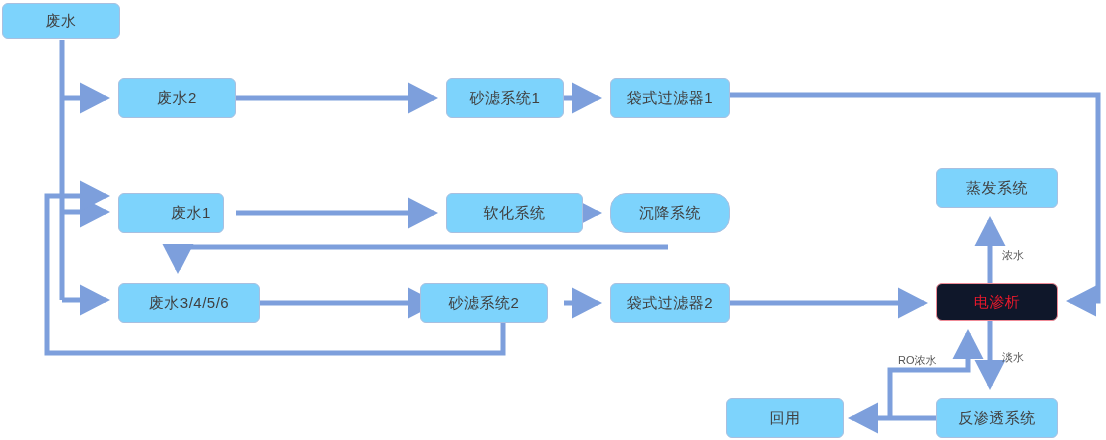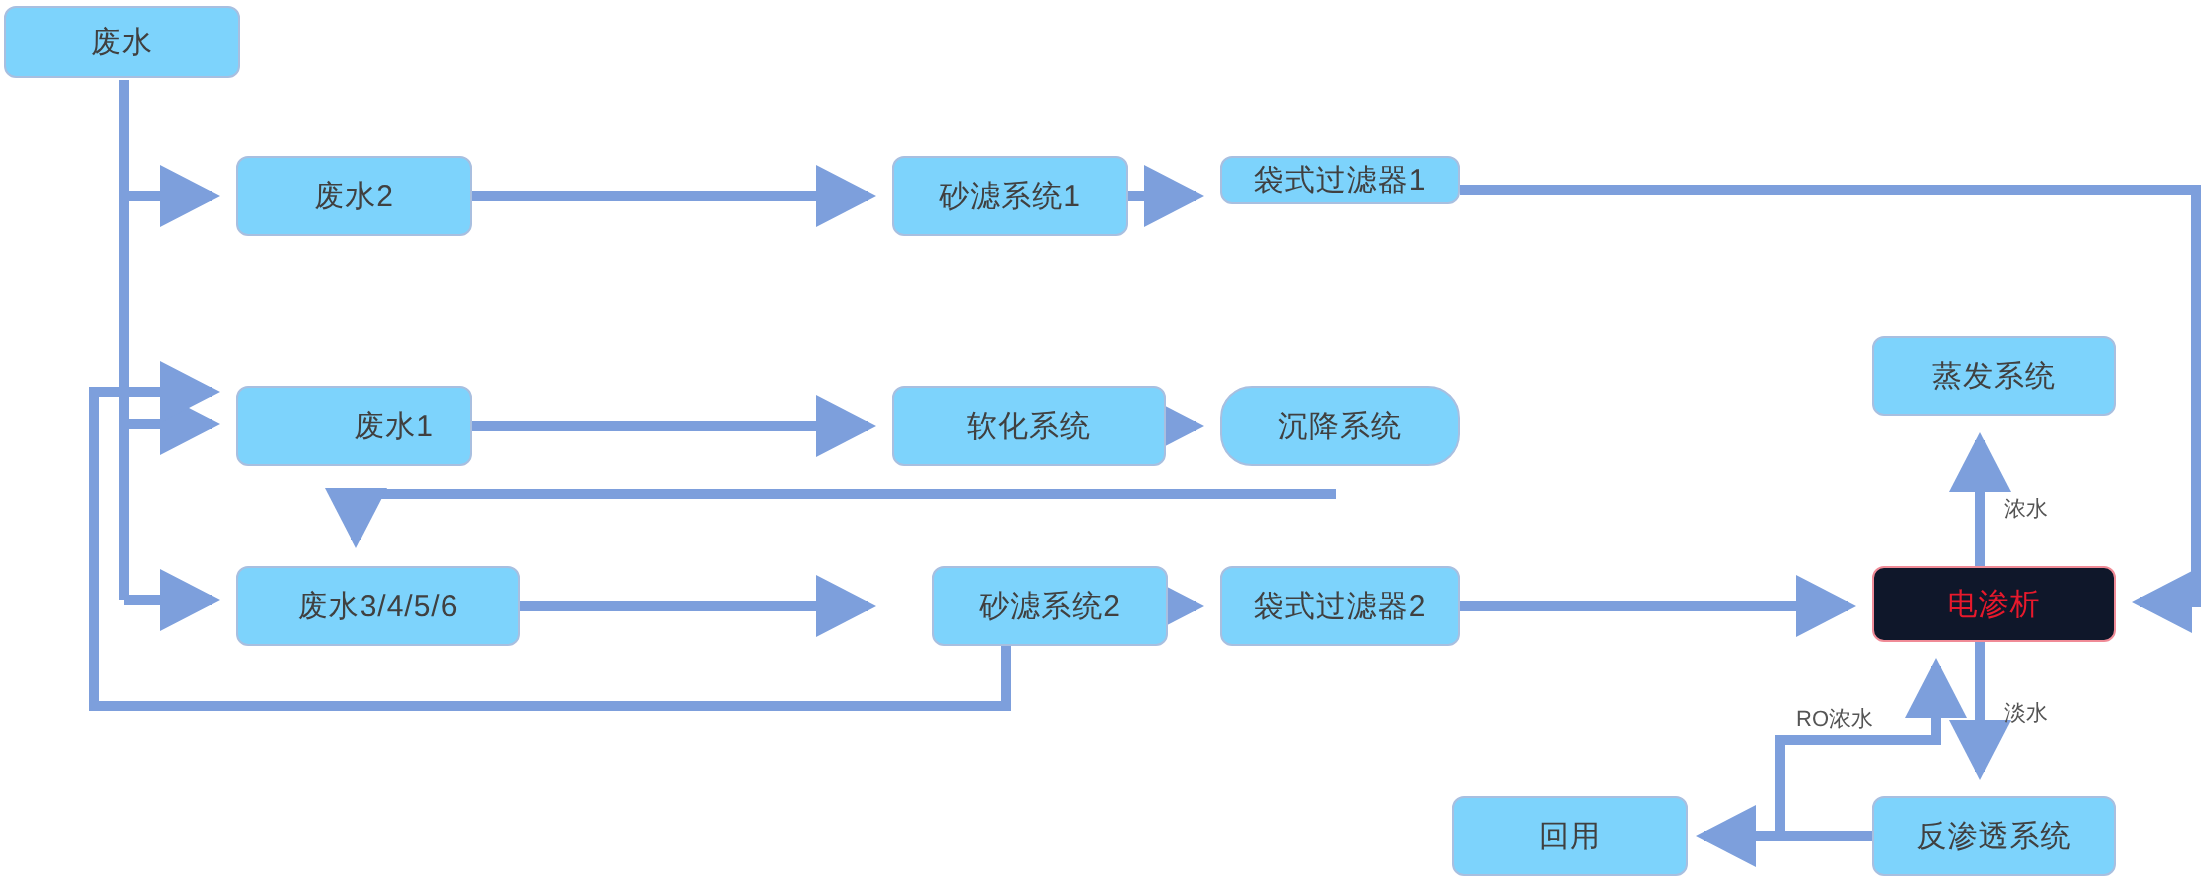--- a/index.html
+++ b/index.html
@@ -85,26 +85,26 @@
     <path d="M936,418 L852,418" marker-end="url(#ah)"></path>
 
     <path d="M890,418 L890,370 L968,370 L968,333" marker-end="url(#ah)"></path>
   </g>
 </svg>
 
 <div id="nodes">
     <div class="node" style="left: 2px; top: 3px; width: 118px; height: 36px;">废水</div>
     <div class="node" style="left: 118px; top: 78px; width: 118px; height: 40px;">废水2</div>
     <div class="node" style="left: 446px; top: 78px; width: 118px; height: 40px;">砂滤系统1</div>
-    <div class="node" style="left: 610px; top: 78px; width: 120px; height: 24px;">袋式过滤器1</div>
-    <div class="node" style="left: 118px; top: 193px; width: 118px; height: 40px; padding-left: 40px;">废水1</div>
+    <div class="node" style="left: 610px; top: 78px; width: 120px; height: 40px;">袋式过滤器1</div>
+    <div class="node" style="left: 118px; top: 193px; width: 106px; height: 40px; padding-left: 40px;">废水1</div>
     <div class="node" style="left: 446px; top: 193px; width: 137px; height: 40px;">软化系统</div>
     <div class="node" style="left: 610px; top: 193px; width: 120px; height: 40px; border-radius: 16px;">沉降系统</div>
     <div class="node" style="left: 118px; top: 283px; width: 142px; height: 40px;">废水3/4/5/6</div>
-    <div class="node" style="left: 466px; top: 283px; width: 118px; height: 40px;">砂滤系统2</div>
+    <div class="node" style="left: 420px; top: 283px; width: 128px; height: 40px;">砂滤系统2</div>
     <div class="node" style="left: 610px; top: 283px; width: 120px; height: 40px;">袋式过滤器2</div>
     <div class="node" style="left: 936px; top: 168px; width: 122px; height: 40px;">蒸发系统</div>
     <div class="node accent" style="left: 936px; top: 283px; width: 122px; height: 38px;">电渗析</div>
     <div class="node" style="left: 936px; top: 398px; width: 122px; height: 40px;">反渗透系统</div>
     <div class="node" style="left: 726px; top: 398px; width: 118px; height: 40px;">回用</div>
   </div>
 
 <div id="edge-labels">
     <div class="edge-label" style="left: 1002px; top: 239px; margin-top: 11px;">浓水</div>
     <div class="edge-label" style="left: 1002px; top: 352px;">淡水</div>

